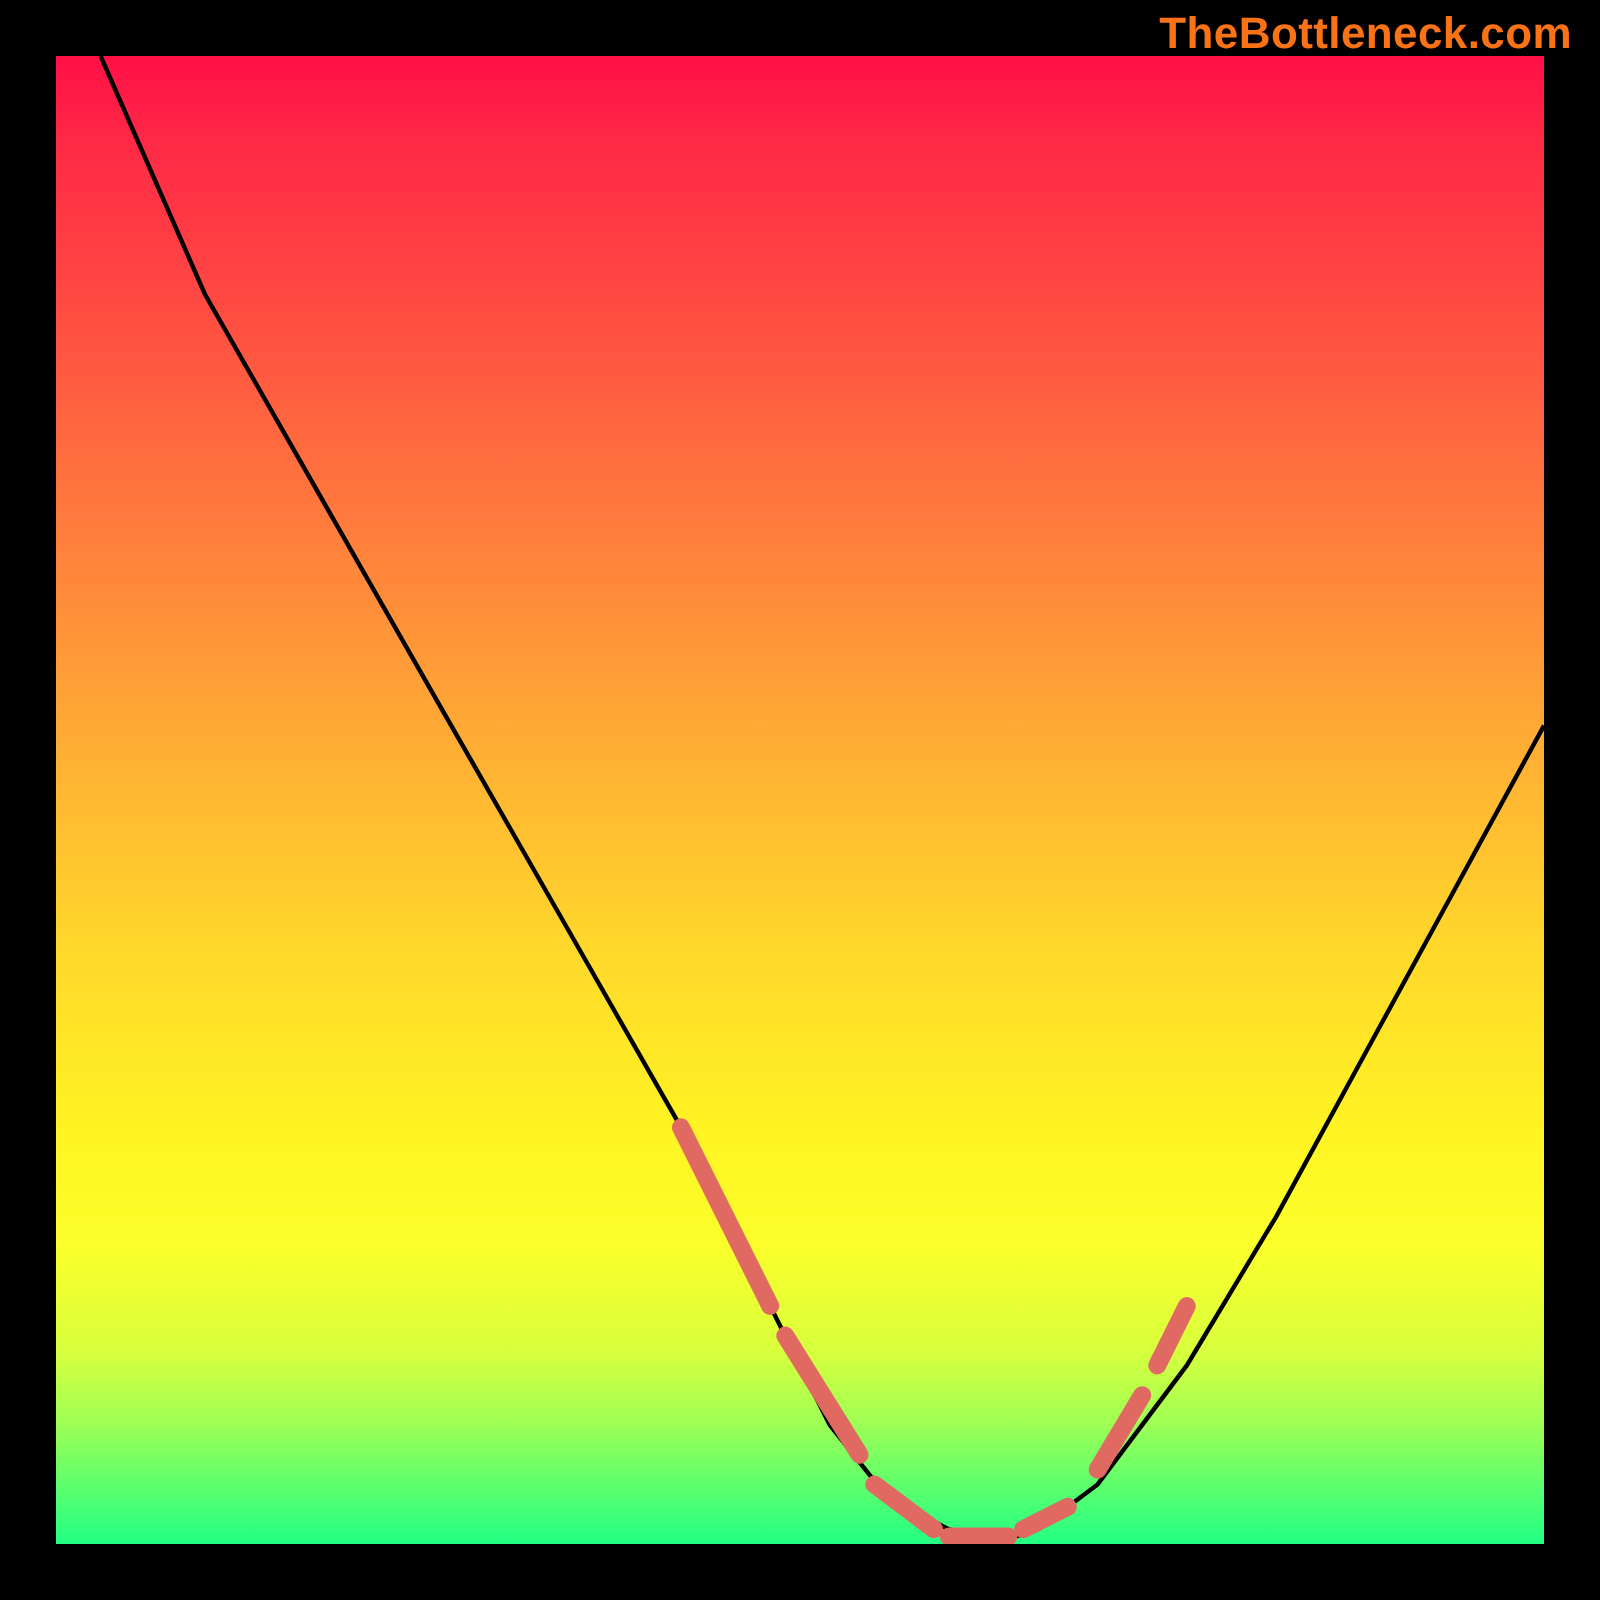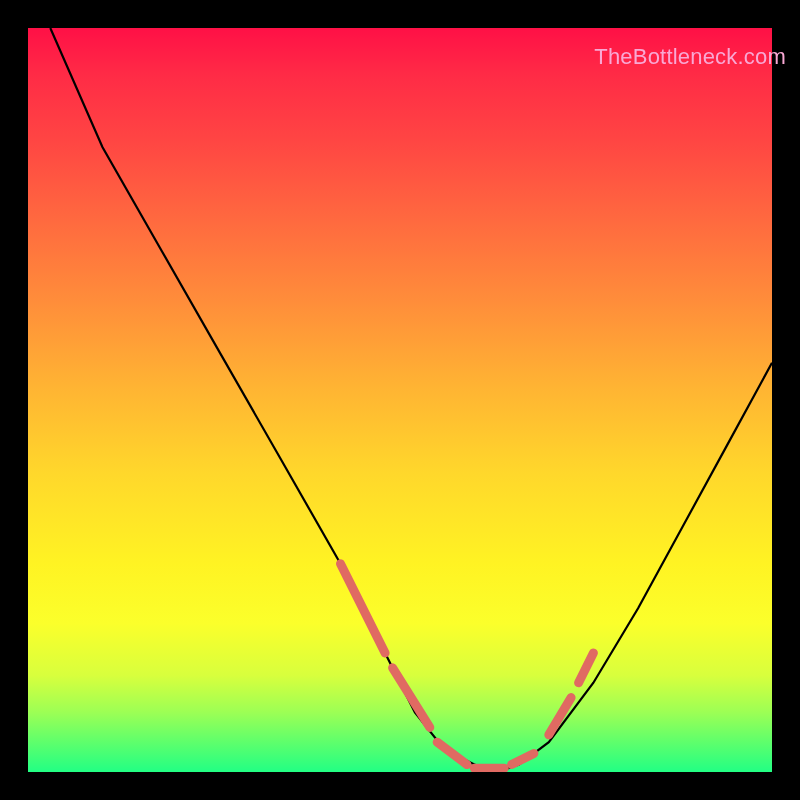--- a/index.html
+++ b/index.html
@@ -16,26 +16,25 @@
     top: 0;
     left: 0;
     width: 800px;
     height: 800px;
     background: #000;
   }
   .watermark {
     position: absolute;
     top: 4px;
     right: 14px;
-    color: #f9a8d4;
+    color: #f97316;
     font-size: 22px;
-    font-weight: 400;
+    font-weight: 700;
     letter-spacing: 0.2px;
     z-index: 20;
-    margin-top: 40px;
   }
   .plot {
     position: absolute;
     top: 28px;
     left: 28px;
     width: 744px;
     height: 744px;
     overflow: hidden;
     z-index: 5;
   }

